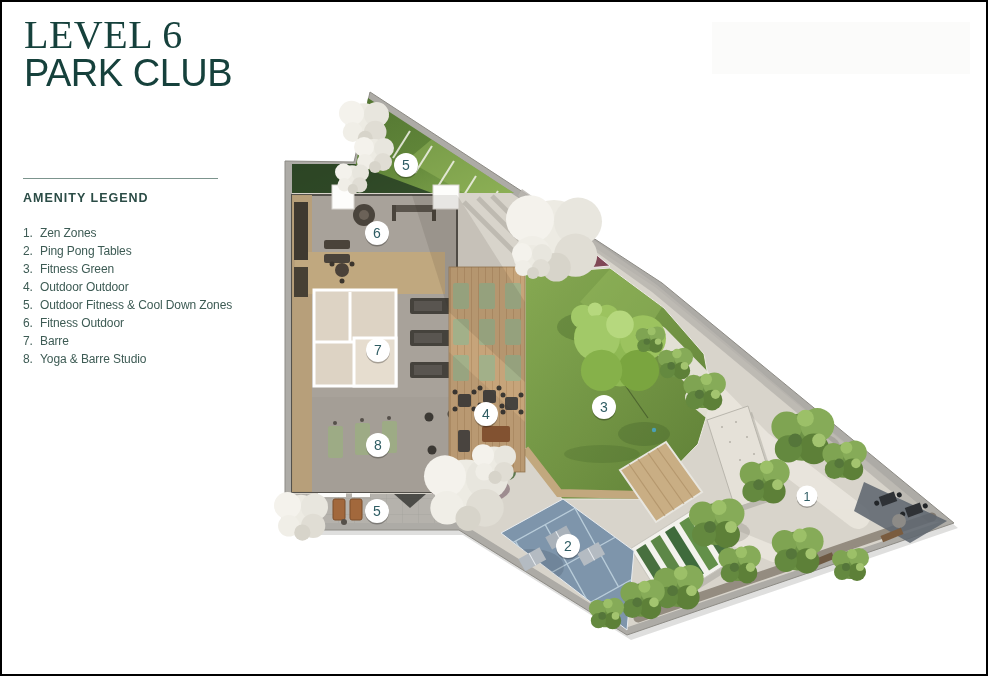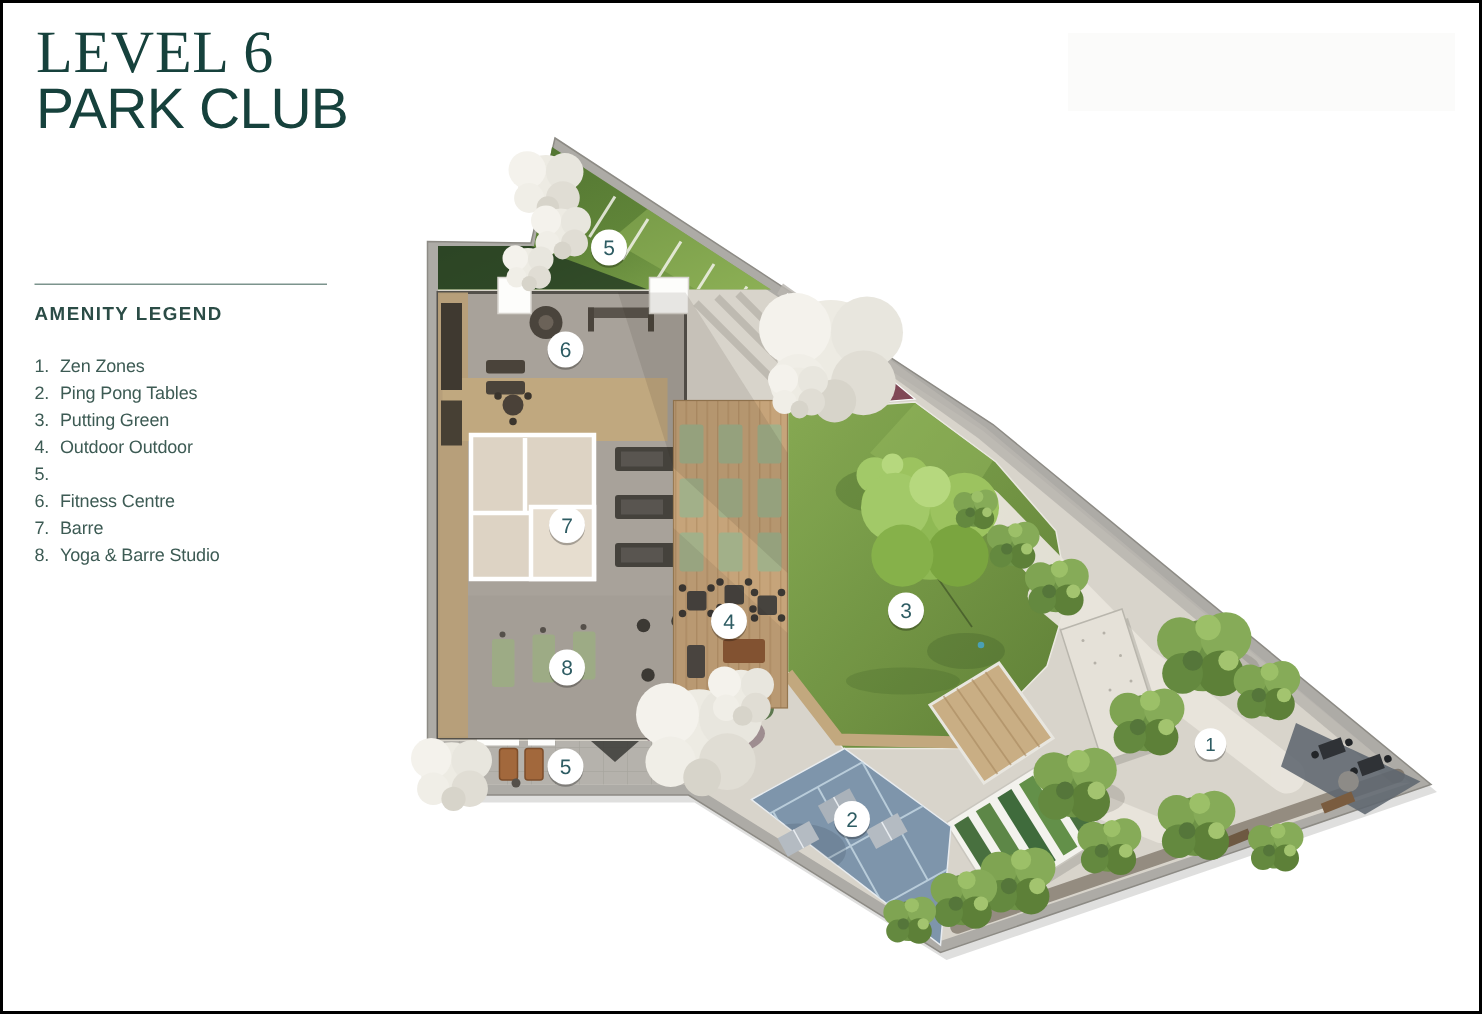--- a/index.html
+++ b/index.html
@@ -14,21 +14,21 @@
   .page{
     position:relative;width:988px;height:676px;background:#ffffff;
     border:2px solid #000;box-sizing:border-box;overflow:hidden;
     font-family:"Liberation Sans",sans-serif;
     padding-left:18px;
   }
   .faint-panel{position:absolute;left:710px;top:20px;width:258px;height:52px;background:#fbfbfa;}
   .title-block{position:absolute;left:22px;top:14px;color:var(--title-color);}
   .title-serif{font-family:"Liberation Serif",serif;font-size:40px;line-height:38px;letter-spacing:0.5px;}
   .title-sans{font-family:"Liberation Sans",sans-serif;font-size:38px;line-height:36px;font-weight:500;letter-spacing:-0.5px;margin-top:1px;}
-  .legend{position:absolute;left:21px;top:187px;width:280px;}
+  .legend{position:absolute;left:21px;top:176px;width:280px;}
   .legend-rule{width:195px;height:1px;background:var(--rule-color);margin:0 0 12px 0;}
   .legend-heading{margin:0 0 19px 0;font-size:12.5px;font-weight:700;letter-spacing:1px;color:var(--legend-heading-color);}
   .legend-list{list-style:none;margin:0;padding:0;font-size:12px;letter-spacing:-0.1px;color:var(--legend-text-color);}
   .legend-list li{line-height:18px;white-space:nowrap;display:flex;}
   .legend-list .num{width:17px;flex:none;}
   .plan-wrap{position:absolute;left:0;top:0;width:988px;height:676px;}
   svg text{user-select:none;}
 </style>
 </head>
 <body>
@@ -49,32 +49,33 @@
         <li>
           <span class="num">1.</span>
           <span>Zen Zones</span>
         </li>
         <li>
           <span class="num">2.</span>
           <span>Ping Pong Tables</span>
         </li>
         <li>
           <span class="num">3.</span>
-          <span>Putting Green</span>
+          <span>Fitness Green</span>
         </li>
         <li>
           <span class="num">4.</span>
           <span>Outdoor Outdoor</span>
         </li>
         <li>
           <span class="num">5.</span>
+          <span>Outdoor Fitness &amp; Cool Down Zones</span>
         </li>
         <li>
           <span class="num">6.</span>
-          <span>Fitness Centre</span>
+          <span>Fitness Outdoor</span>
         </li>
         <li>
           <span class="num">7.</span>
           <span>Barre</span>
         </li>
         <li>
           <span class="num">8.</span>
           <span>Yoga &amp; Barre Studio</span>
         </li>
       </ol>

